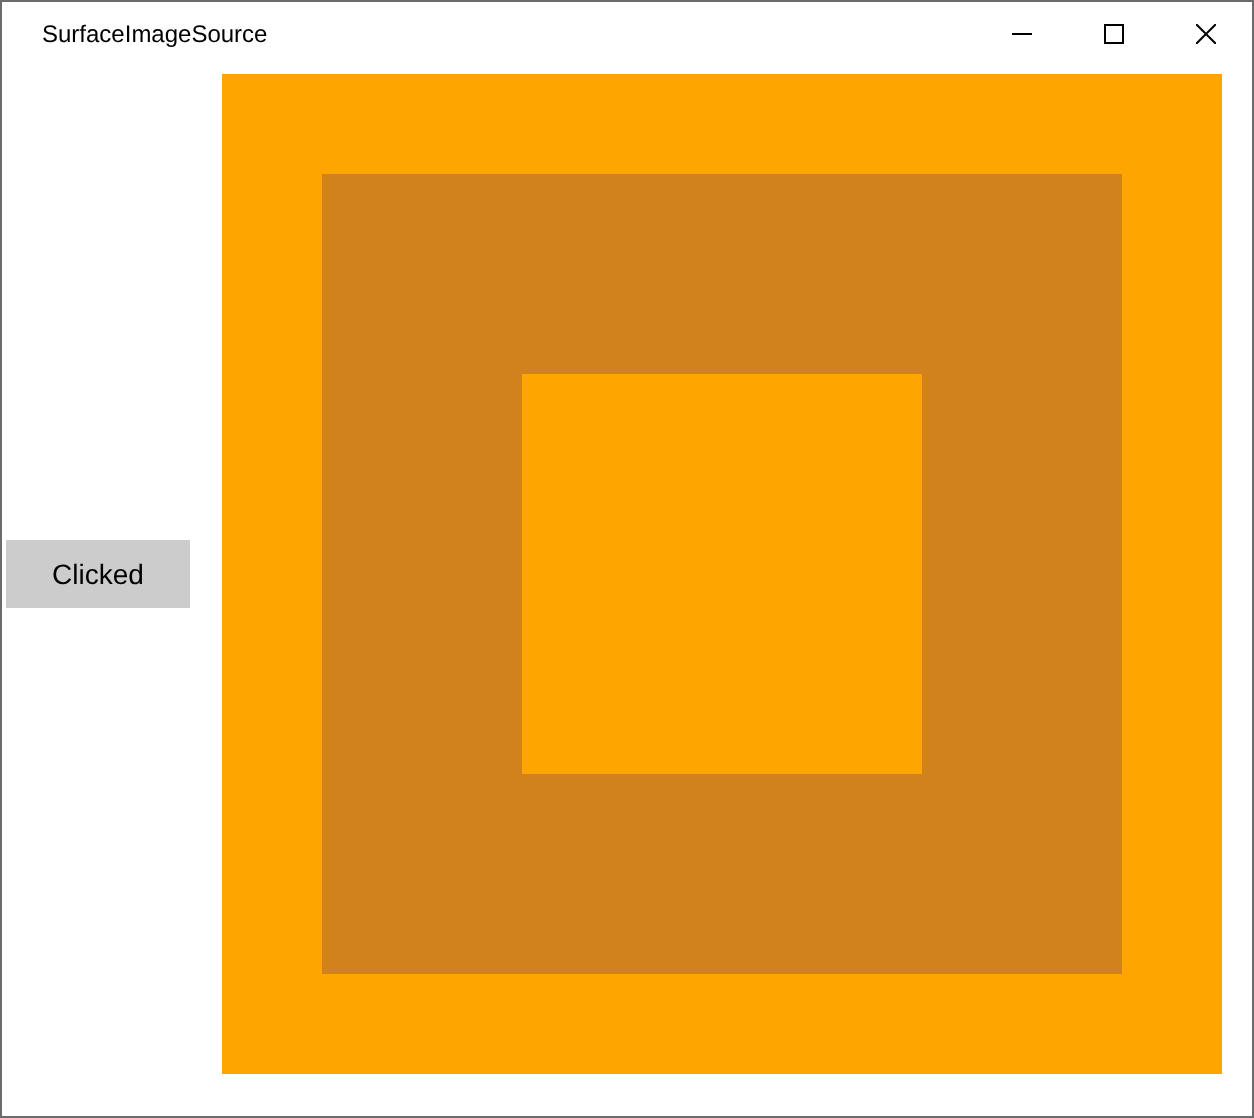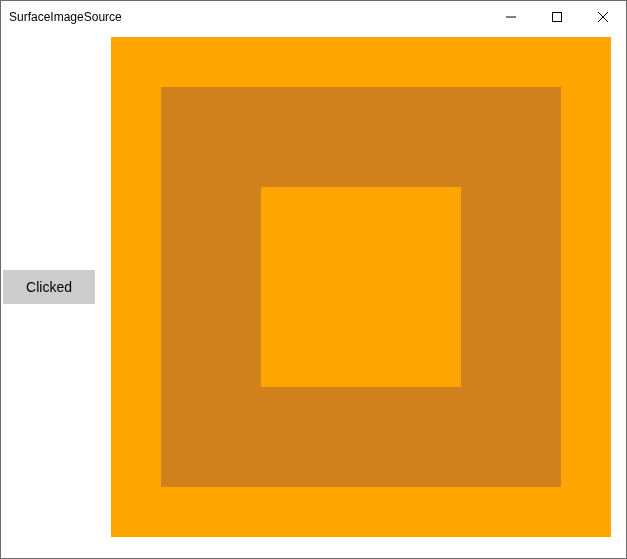--- a/index.html
+++ b/index.html
@@ -13,21 +13,21 @@
       width: 627px;
       height: 559px;
       overflow: hidden;
       border: 1px solid #6b6b6b;
     }
     .titlebar {
       height: 31px;
       display: flex;
       align-items: center;
       justify-content: space-between;
-      padding-left: 8px;
+      padding-left: 20px;
       background: #fff;
     }
     .titlebar-title {
       font-size: 12px;
       color: #000;
     }
     .titlebar-controls {
       display: flex;
       height: 100%;
     }

